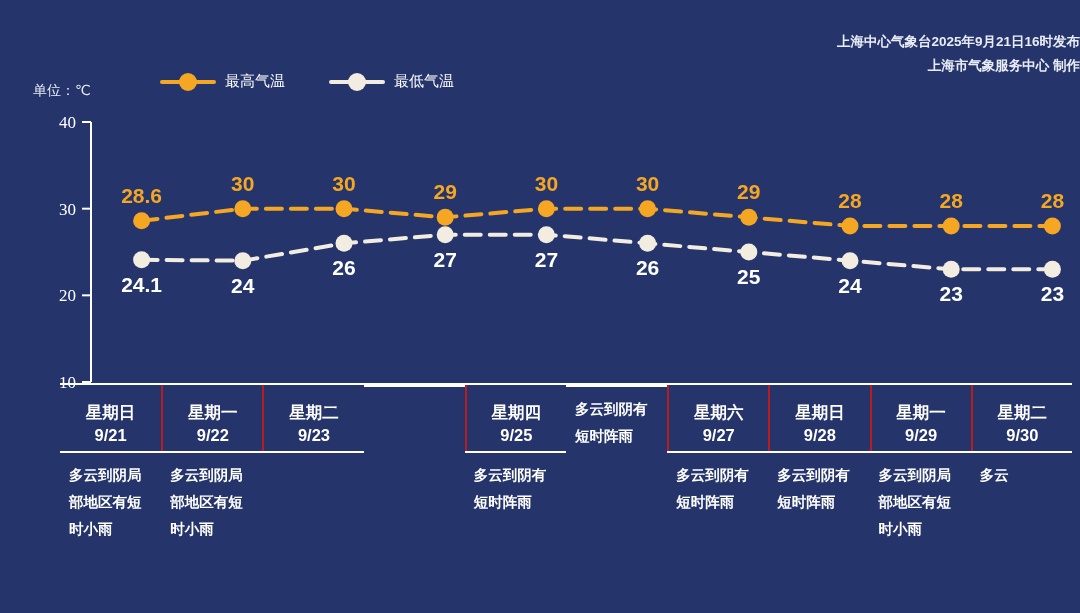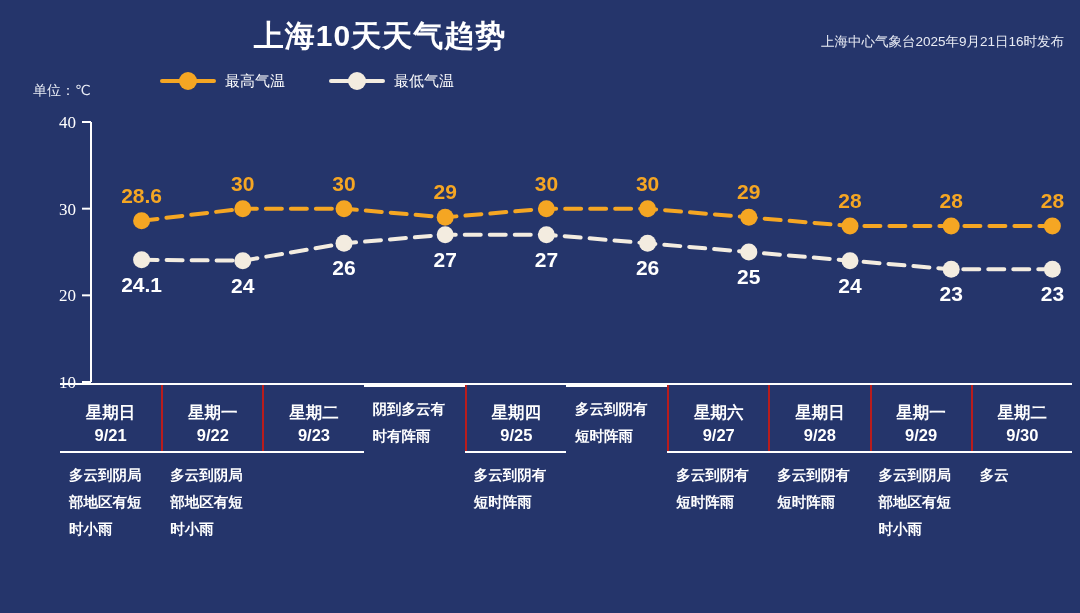--- a/index.html
+++ b/index.html
@@ -27,23 +27,24 @@
     left: 0; top: 16px;
     width: 760px;
     text-align: center;
     font-size: 30px;
     font-weight: bold;
     letter-spacing: 1px;
     color: #ffffff;
   }
   #meta-block {
     position: absolute;
-    right: 16px; top: 30px;
+    right: 0; top: 30px;
     width: 320px;
     text-align: right;
+    font-weight: bold;
   }
   .meta-line {
     font-size: 13.5px;
     color: #e9ecf5;
     line-height: 24px;
     white-space: nowrap;
   }
 
   
   #unit-label {
@@ -54,21 +55,21 @@
   }
   #legend {
     position: absolute;
     left: 160px; top: 72px;
     display: flex;
     align-items: center;
     gap: 44px;
   }
   .legend-item {
     display: flex;
-    align-items: flex-start;
+    align-items: center;
     gap: 9px;
   }
   .legend-swatch {
     position: relative;
     width: 56px;
     height: 18px;
     display: block;
   }
   .legend-swatch .lg-line {
     position: absolute;
@@ -164,23 +165,23 @@
     font-weight: bold;
     line-height: 27px;
     color: #ffffff;
     word-break: break-all;
   }
 </style>
 </head>
 <body>
 
 <div id="header">
-  <div id="chart-title">上海10天天气趋势</div>
   <div id="meta-block">
     <div class="meta-line">上海中心气象台2025年9月21日16时发布</div>
+    <div class="meta-line">上海市气象服务中心 制作</div>
   </div>
 </div>
 
 <div id="unit-label">单位：℃</div>
 
 <div id="legend">
   <div class="legend-item">
     <span class="legend-swatch">
       <span class="lg-line" style="background:#f5a623"></span>
       <span class="lg-dot" style="background:#f5a623"></span>
@@ -279,21 +280,20 @@
     </div>
     <div class="day-col">
       <div class="day-head">
         <div class="day-name">星期二</div>
         <div class="day-date">9/23</div>
       </div>
       <div class="day-sep"></div>
     </div>
     <div class="day-col">
       <div class="day-sep"></div>
-      <div class="day-desc">阴到多云有时有阵雨</div>
     </div>
     <div class="day-col">
       <div class="day-head">
         <div class="day-name">星期四</div>
         <div class="day-date">9/25</div>
       </div>
       <div class="day-sep"></div>
       <div class="day-desc">多云到阴有短时阵雨</div>
     </div>
     <div class="day-col">

